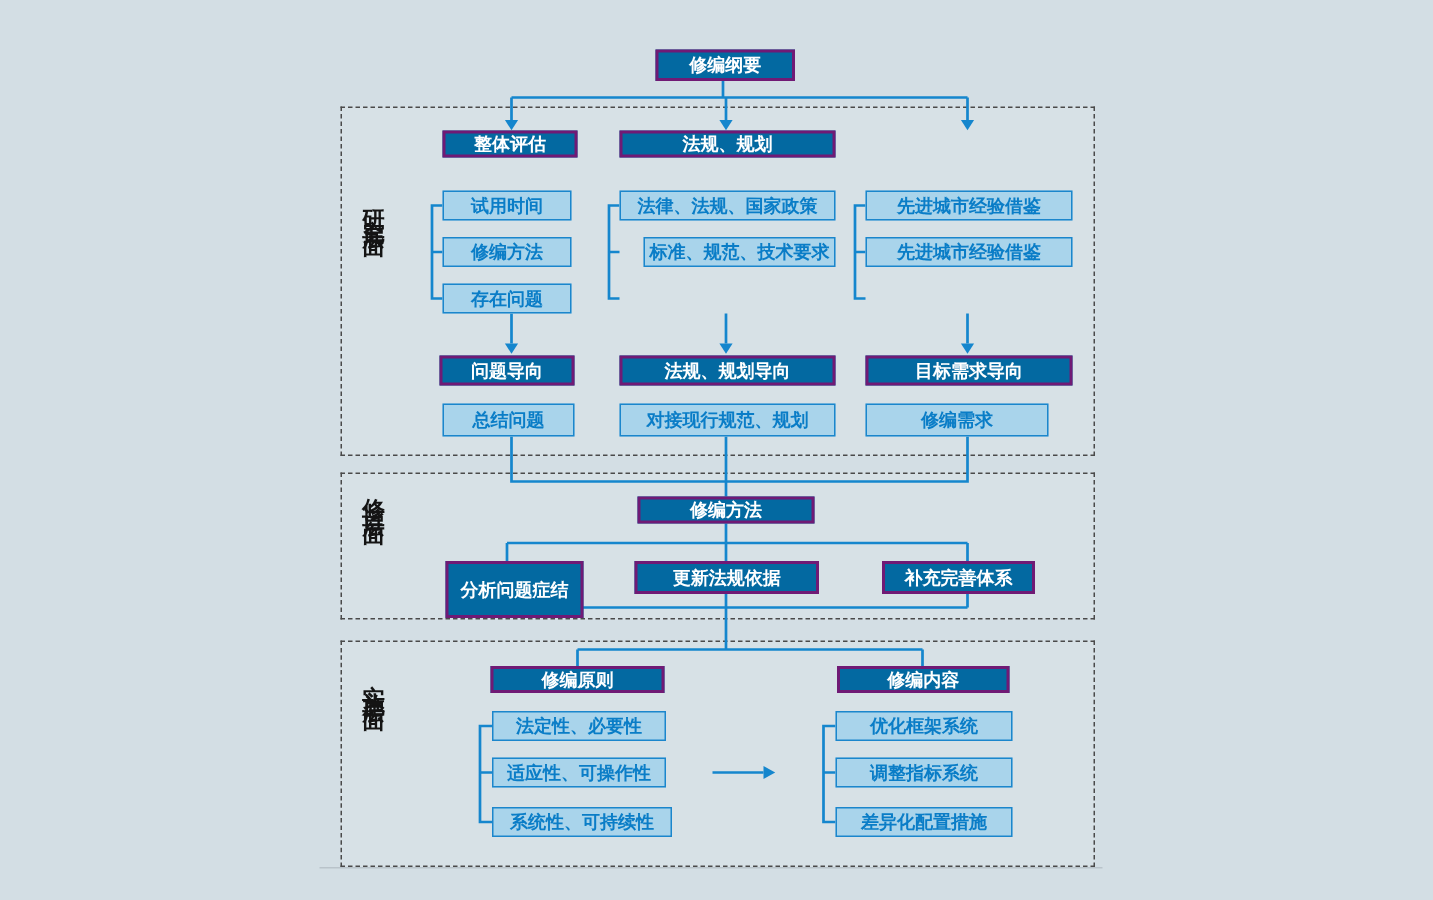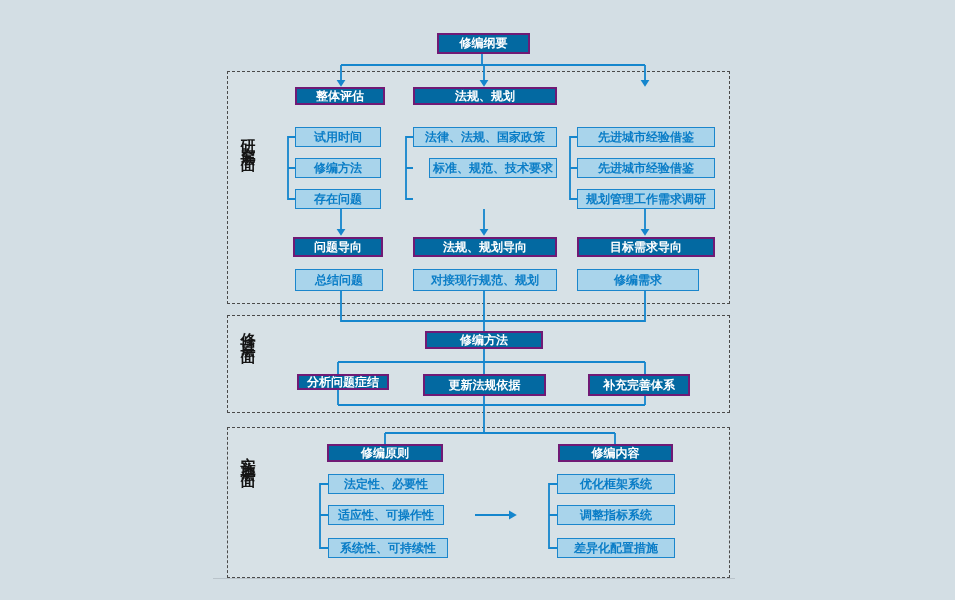--- a/index.html
+++ b/index.html
@@ -95,32 +95,31 @@
 
   <div class="box light" style="left:295px;top:127px;width:86px;height:20px">试用时间</div>
   <div class="box light" style="left:295px;top:158px;width:86px;height:20px">修编方法</div>
   <div class="box light" style="left:295px;top:189px;width:86px;height:20px">存在问题</div>
 
   <div class="box light" style="left:413px;top:127px;width:144px;height:20px">法律、法规、国家政策</div>
   <div class="box light" style="left:429px;top:158px;width:128px;height:20px">标准、规范、技术要求</div>
 
   <div class="box light" style="left:577px;top:127px;width:138px;height:20px">先进城市经验借鉴</div>
   <div class="box light" style="left:577px;top:158px;width:138px;height:20px">先进城市经验借鉴</div>
-  <div class="box light" style="left:577px;top:189px;width:138px;height:20px">规划管理工作需求调研</div>
 
   <div class="box solid" style="left:293px;top:237px;width:90px;height:20px">问题导向</div>
   <div class="box solid" style="left:413px;top:237px;width:144px;height:20px">法规、规划导向</div>
   <div class="box solid" style="left:577px;top:237px;width:138px;height:20px">目标需求导向</div>
 
   <div class="box light" style="left:295px;top:269px;width:88px;height:22px">总结问题</div>
   <div class="box light" style="left:413px;top:269px;width:144px;height:22px">对接现行规范、规划</div>
   <div class="box light" style="left:577px;top:269px;width:122px;height:22px">修编需求</div>
 
   <div class="box solid" style="left:425px;top:331px;width:118px;height:18px">修编方法</div>
-  <div class="box solid" style="left:297px;top:374px;width:92px;height:16px">分析问题症结</div>
+  <div class="box solid" style="left:297px;top:374px;width:92px;height:38px">分析问题症结</div>
   <div class="box solid" style="left:423px;top:374px;width:123px;height:22px">更新法规依据</div>
   <div class="box solid" style="left:588px;top:374px;width:102px;height:22px">补充完善体系</div>
 
   <div class="box solid" style="left:327px;top:444px;width:116px;height:18px">修编原则</div>
   <div class="box solid" style="left:558px;top:444px;width:115px;height:18px">修编内容</div>
 
   <div class="box light" style="left:328px;top:474px;width:116px;height:20px">法定性、必要性</div>
   <div class="box light" style="left:328px;top:505px;width:116px;height:20px">适应性、可操作性</div>
   <div class="box light" style="left:328px;top:538px;width:120px;height:20px">系统性、可持续性</div>
 

